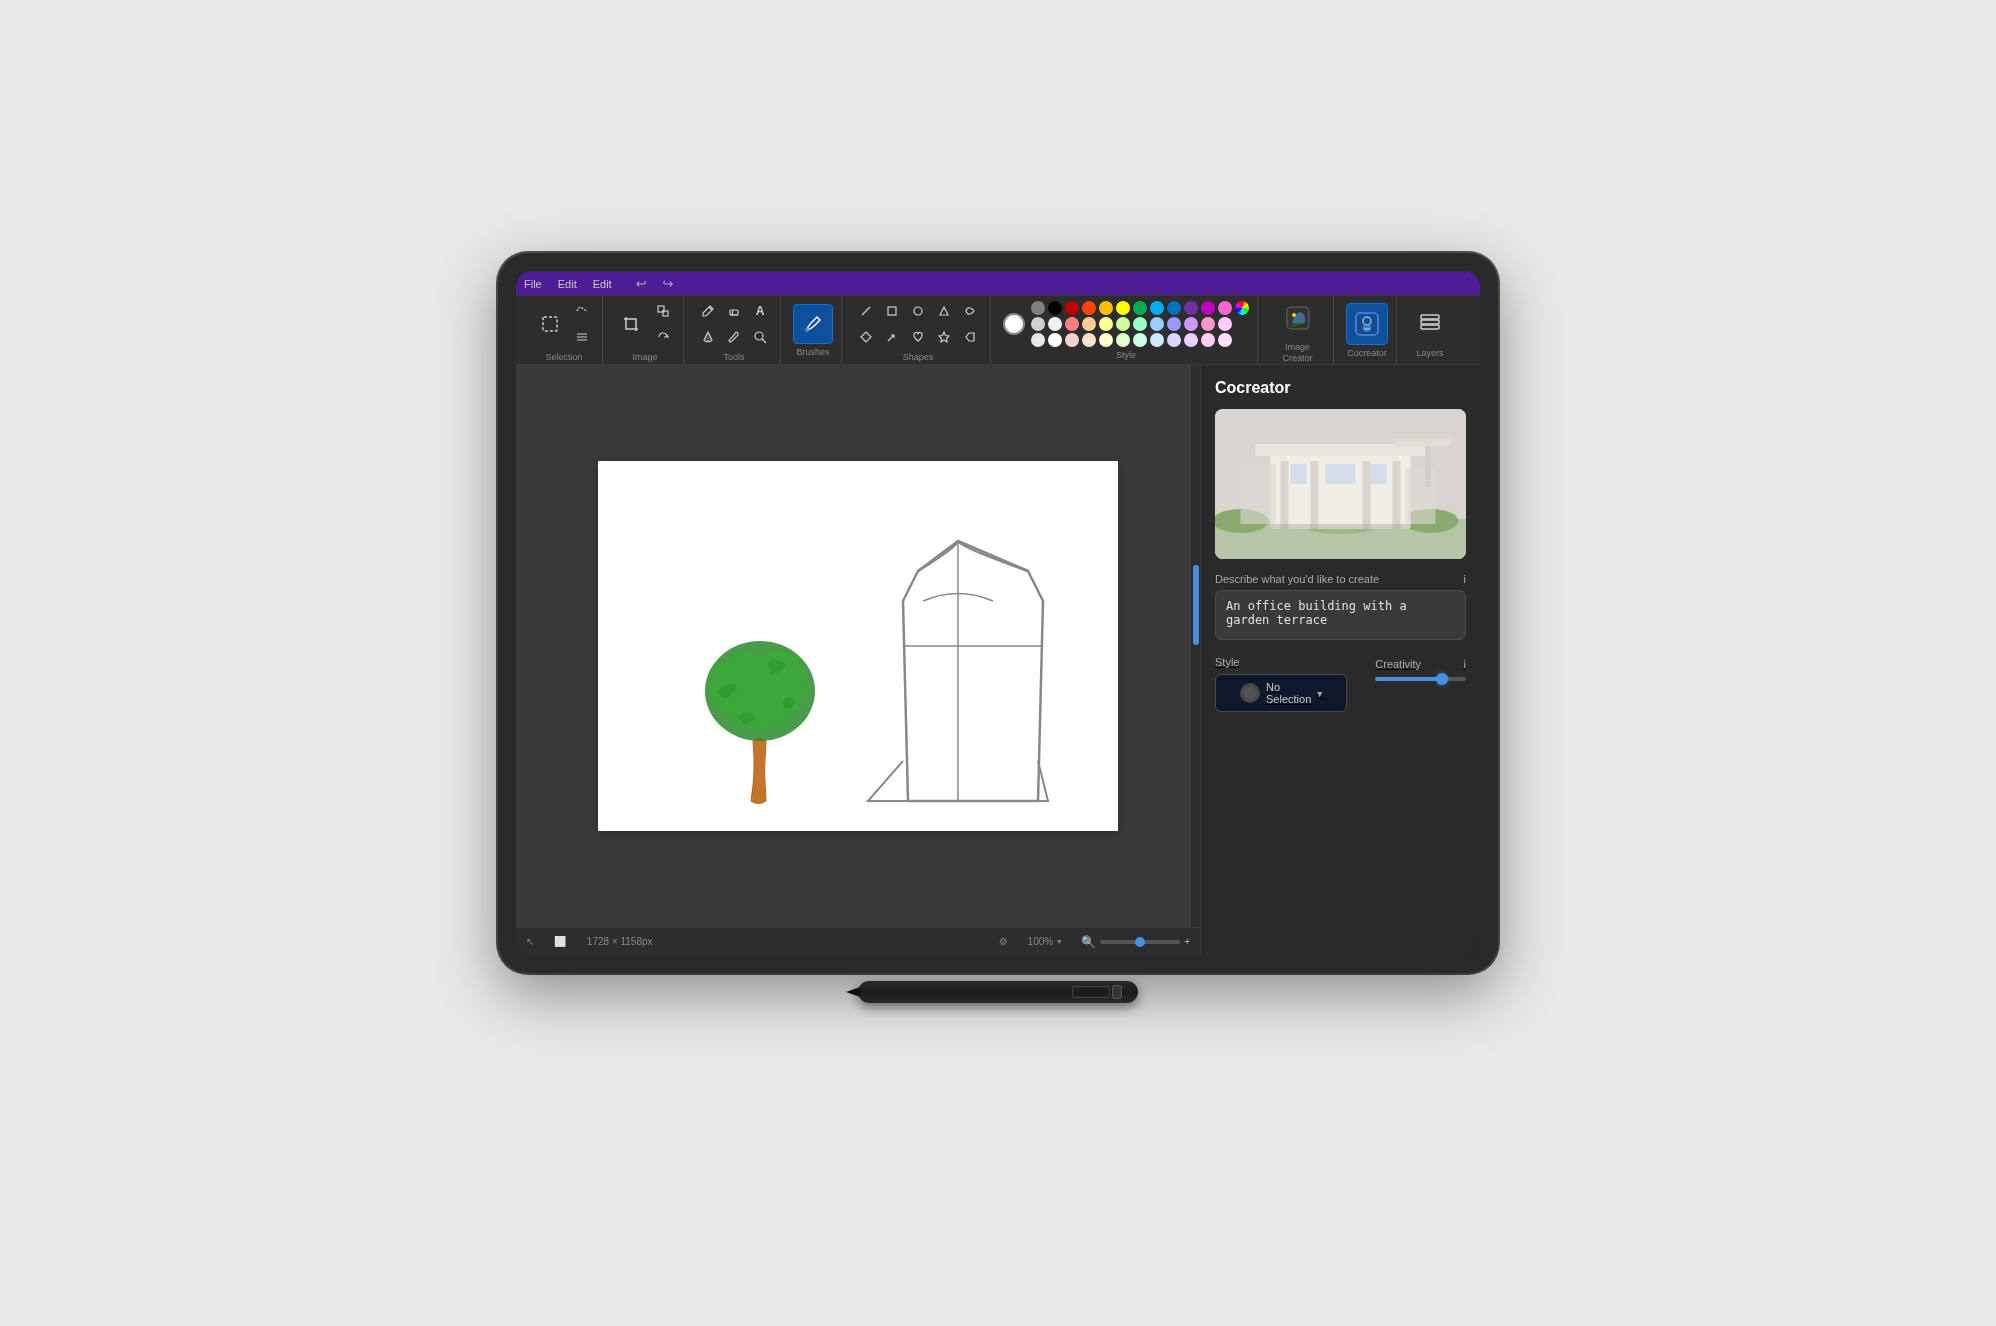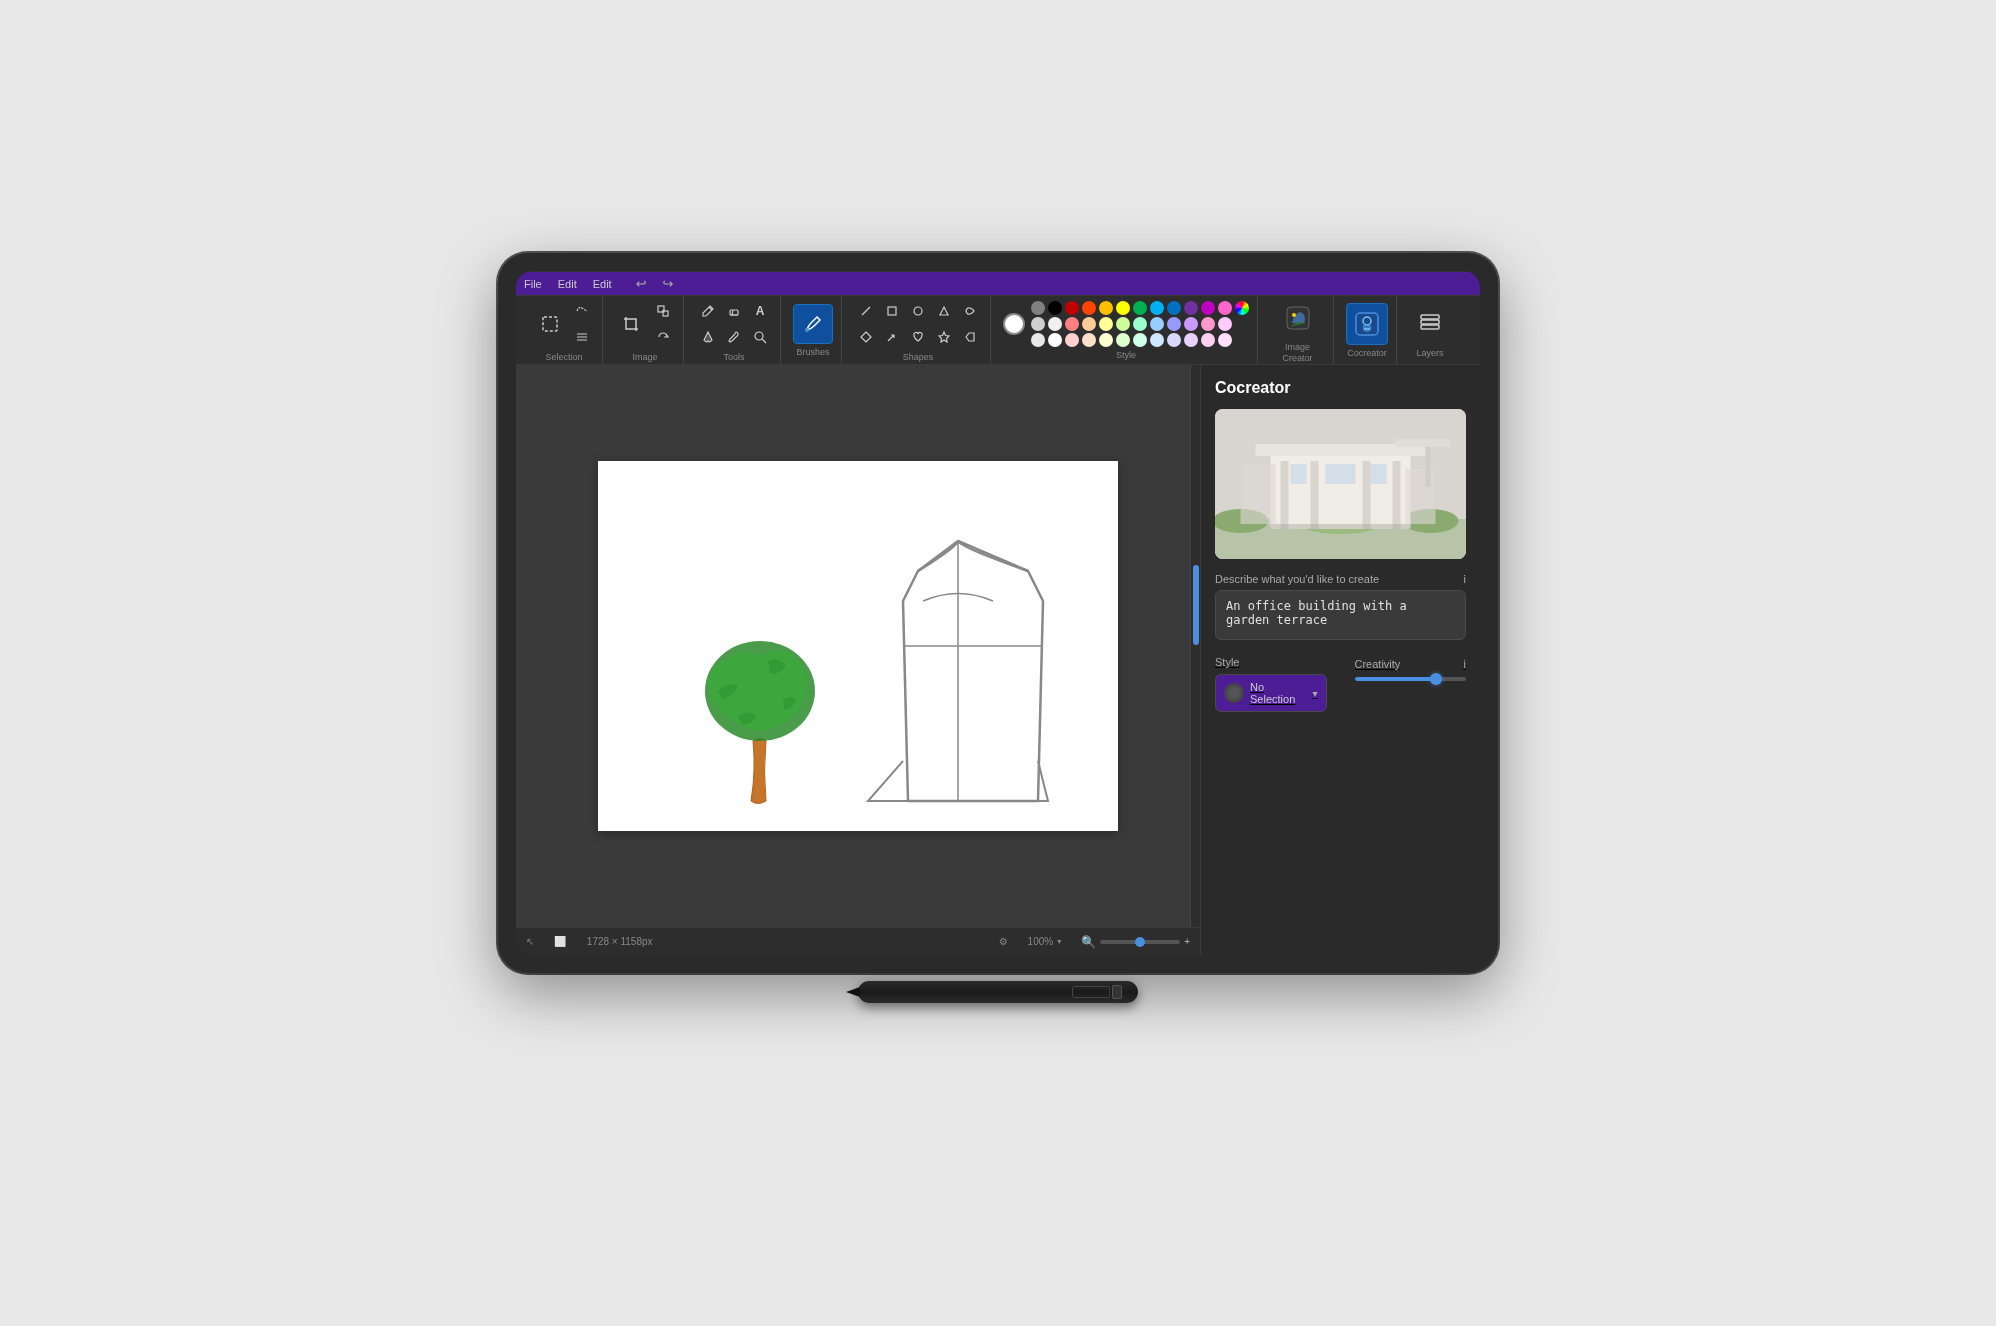--- a/index.html
+++ b/index.html
@@ -344,24 +344,24 @@
     .section-label {
       font-size: 11px;
       color: #aaa;
       margin-bottom: 6px;
       display: flex;
       align-items: center;
       justify-content: space-between;
     }
 
     .style-selector {
-      background: #4c1d95;
+      background: #0f172a;
       border: 1px solid #4a4a4a;
       border-radius: 6px;
-      padding: 6px 8px;
+      padding: 6px 24px;
       display: flex;
       align-items: center;
       gap: 6px;
       cursor: pointer;
     }
 
     .style-avatar {
       width: 20px;
       height: 20px;
       border-radius: 50%;

